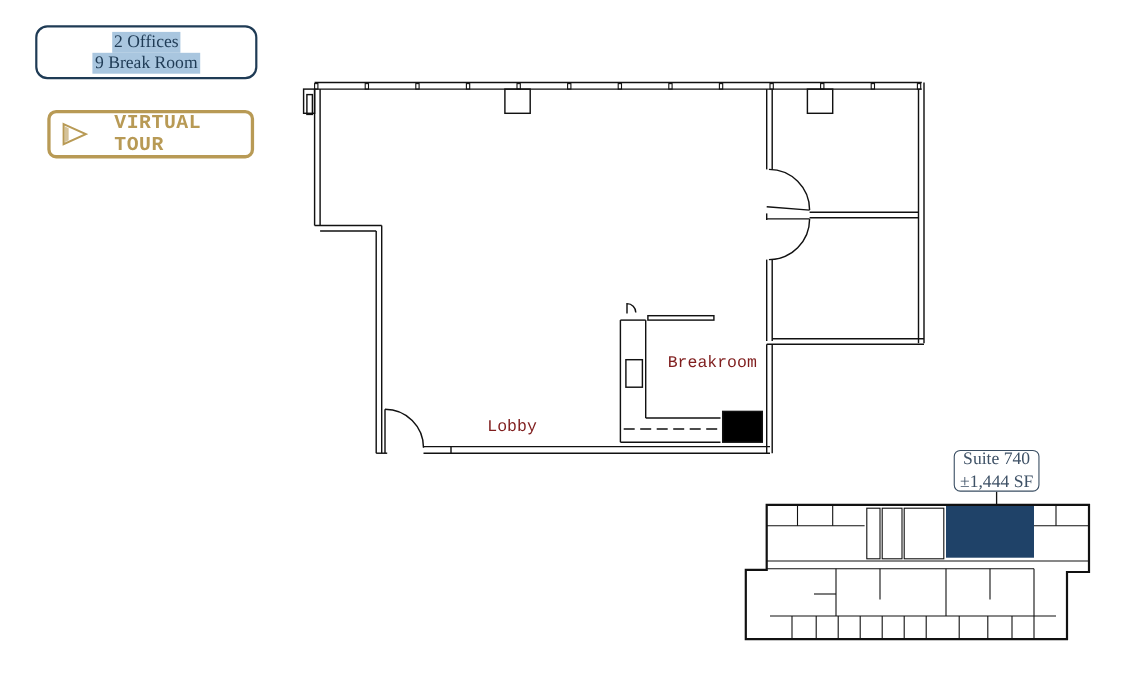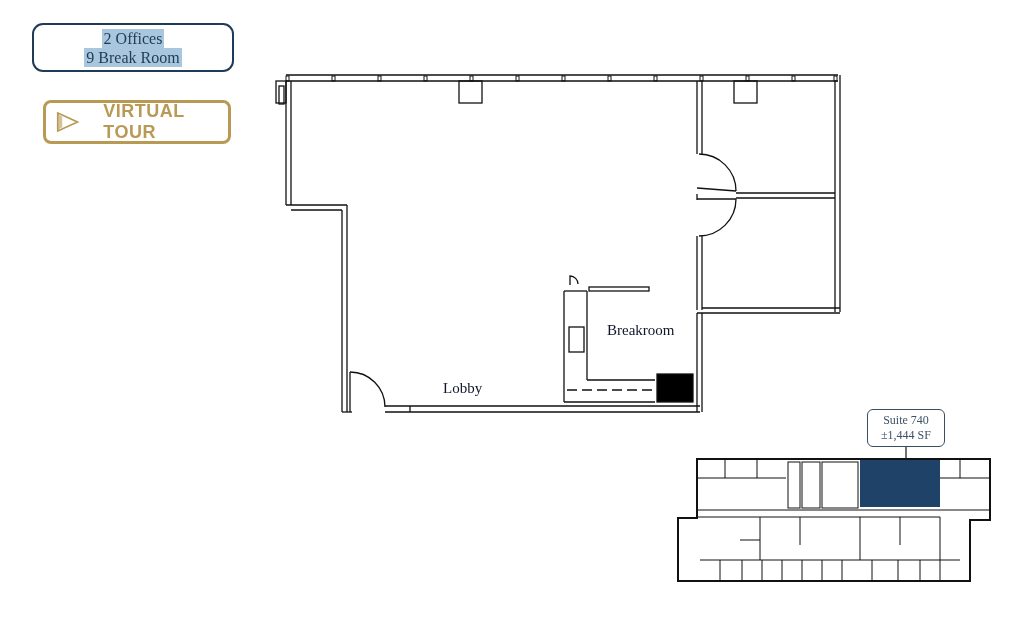--- a/index.html
+++ b/index.html
@@ -9,32 +9,32 @@
     left:32px; top:23px; width:202px; height:49px;
     border:2px solid #1f3b55; border-radius:11px; box-sizing:border-box;
     display:flex; flex-direction:column; align-items:center; justify-content:center;
     font-family:"Liberation Serif", serif; font-size:16px; line-height:19px; color:#1f3b55;
   }
   .info-box span { background:#a9c6df; padding:0 2px; }
   .tour-btn {
     left:43px; top:100px; width:188px; height:44px; box-sizing:border-box;
     border:3px solid #b89a55; border-radius:8px;
     display:flex; align-items:center; justify-content:flex-start; padding-left:10px;
-    font-family:Liberation Sans, sans-serif; font-weight:bold; font-size:18px; letter-spacing:0.5px; color:#b89a55;
+    font-family:Liberation Mono, monospace; font-weight:bold; font-size:18px; letter-spacing:0.5px; color:#b89a55;
     cursor:pointer;
     gap:20px;
   }
   .tour-btn svg { margin-right:4px; }
   .plan { left:0; top:0; }
-  .room-label { font-family:Liberation Serif, serif; font-size:15px; color:#0f172a; }
+  .room-label { font-family:Liberation Mono, monospace; font-size:15px; color:#7f1d1d; }
   .suite-callout {
     left:867px; top:409px; width:78px; height:38px; box-sizing:border-box;
     border:1.5px solid #3a4e63; border-radius:6px; background:#fff;
-    display:flex; flex-direction:column; align-items:center; justify-content:center;
-    font-family:"Liberation Serif", serif; font-size:12px; line-height:15px; color:#3e5166;
+    display:flex; flex-direction:column; align-items:center; justify-content:space-between;
+    font-family:"Liberation Serif", serif; font-size:16px; line-height:15px; color:#3e5166;
   }
   .page-num { left:993px; top:590px; font-family:"Liberation Sans", sans-serif; font-size:16px; color:#666;margin-left:40px; }
 </style>
 </head>
 <body>
 
 <div class="abs info-box">
   <span>2 Offices</span>
   <span>9 Break Room</span>
 </div>

